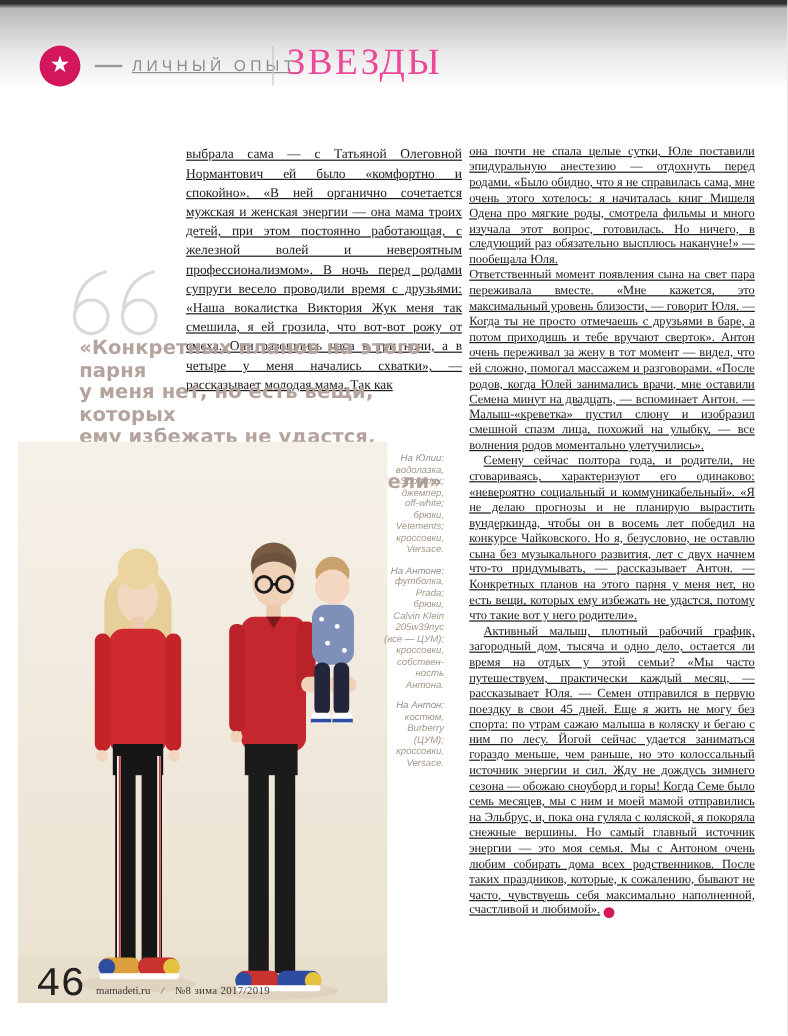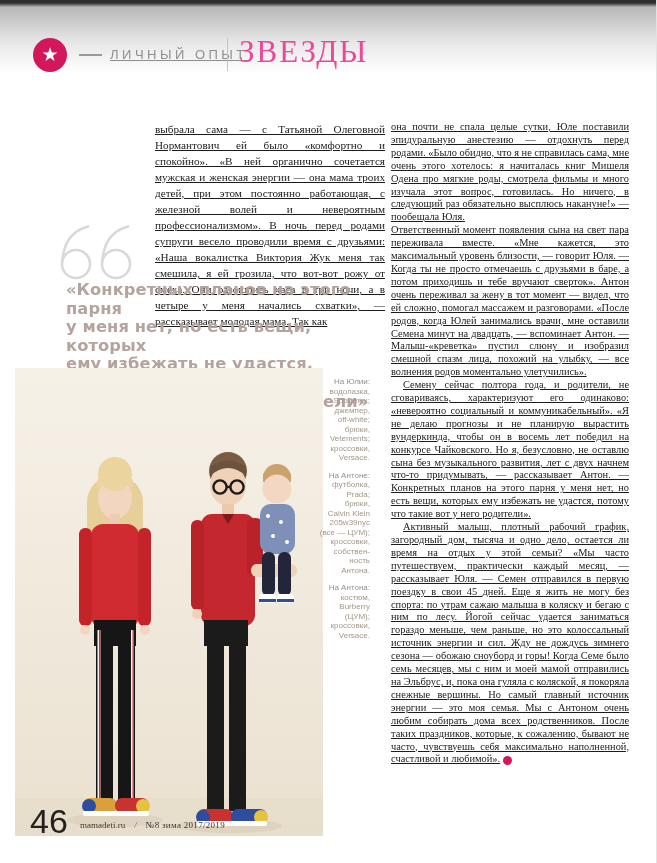--- a/index.html
+++ b/index.html
@@ -30,26 +30,26 @@
   .quote-marks{position:absolute;left:58px;top:224px;}
   
   .pull-quote{position:absolute;left:66px;top:281px;width:312px;
     font-family:"DejaVu Sans",sans-serif;font-weight:700;font-size:16.3px;line-height:18.6px;
     color:#b5a49d;white-space:pre-line;letter-spacing:0.1px;}
   
   .photo{position:absolute;left:15px;top:368px;width:308px;height:468px;}
   
   .captions{position:absolute;left:314px;top:377px;width:56px;text-align:right;
     font-family:"Liberation Sans",sans-serif;font-size:8px;line-height:9.5px;color:#a39789;}
-  .caption-group{margin-bottom:8px;}
+  .caption-group{margin-bottom:8px;font-style:italic;}
   .caption-label{color:#91908b;display:block;}
   .caption-items{white-space:pre-line;}
   
   .page-number{position:absolute;left:30px;top:804px;font-size:34px;color:#23221f;
-    font-family:Liberation Sans, sans-serif;line-height:1;}
+    font-family:Liberation Mono, monospace;line-height:1;}
   .footer-meta{position:absolute;left:80px;top:820px;font-size:9px;color:#3a3833;
     font-family:"Liberation Serif",serif;white-space:nowrap;}
   .footer-meta .slash{font-style:italic;margin:0 9px;color:#6b6861;}
   .footer-meta .issue{letter-spacing:0.3px;}
   
   .endmark{display:inline-block;width:9px;height:9px;border-radius:50%;background:#d2175c;
     color:#ffffff;font-family:"DejaVu Sans",sans-serif;font-size:6px;font-weight:700;
     text-align:center;line-height:9px;vertical-align:-1px;margin-left:3px;}
 </style>
 </head>
@@ -185,21 +185,21 @@
 брюки,
 Calvin Klein
 205w39nyc
 (все — ЦУМ);
 кроссовки,
 собствен-
 ность
 Антона.</span>
     </div>
     <div class="caption-group">
-      <span class="caption-label">На Антона:</span>
+      <span class="caption-label">На Антон:</span>
       <span class="caption-items">костюм,
 Burberry
 (ЦУМ);
 кроссовки,
 Versace.</span>
     </div>
   </div>
 
   <div class="col col-right">
     <p>она почти не спала целые сутки, Юле поставили эпидуральную анестезию — отдохнуть перед родами. «Было обидно, что я не справилась сама, мне очень этого хотелось: я начиталась книг Мишеля Одена про мягкие роды, смотрела фильмы и много изучала этот вопрос, готовилась. Но ничего, в следующий раз обязательно высплюсь накануне!» — пообещала Юля.</p>

